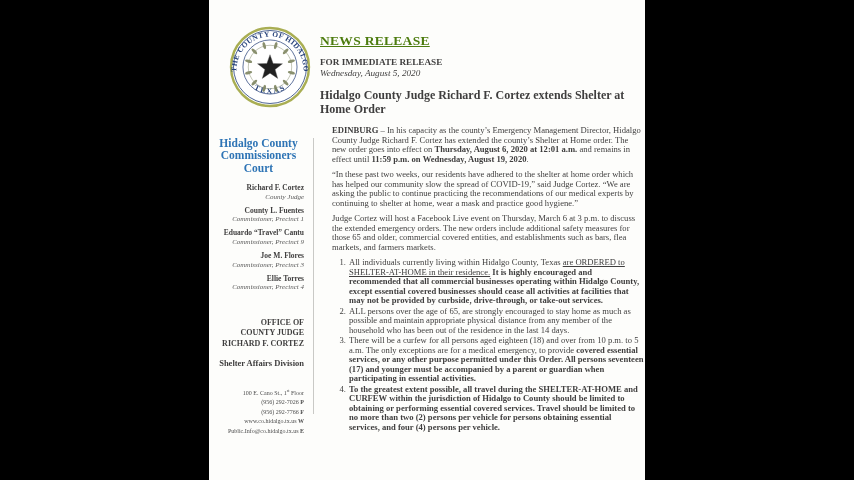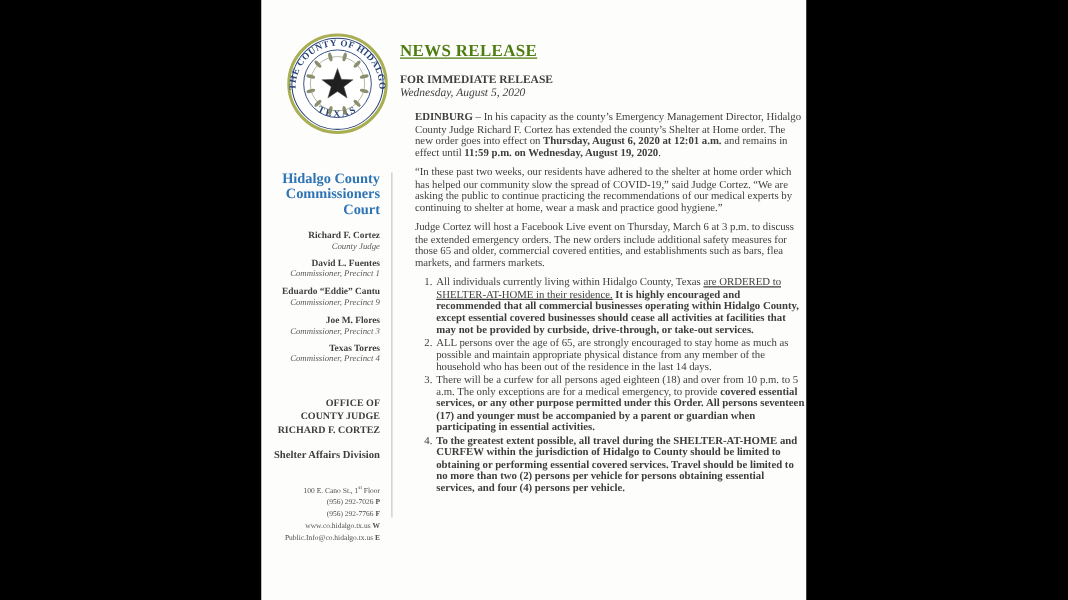--- a/index.html
+++ b/index.html
@@ -11,21 +11,21 @@
     position:absolute;left:209px;top:0;width:436px;height:480px;
     background:#FDFDFB;color:#3F3E3E;
   }
   
   .sidebar{position:absolute;left:0;top:0;width:104px;height:480px;}
   .divider{position:absolute;left:104px;top:138px;width:1px;height:276px;background:#C9C9C6;}
   .seal{position:absolute;left:20px;top:26px;width:82px;height:82px;}
   .seal-arc{font-family:"Liberation Serif",serif;font-weight:bold;font-size:9px;fill:#27427A;letter-spacing:.6px;}
   .seal-arc-bottom{font-size:9.5px;letter-spacing:2px;}
   .side-block{position:absolute;left:4px;right:9px;text-align:right;}
-  .org-title{top:137px;color:#2E74B5;font-weight:bold;font-size:11.5px;line-height:1.08;white-space:pre-line;}
+  .org-title{top:137px;color:#2E74B5;font-weight:bold;font-size:11.5px;line-height:1.08;white-space:pre-line;text-align:center;}
   .officials{top:184px;}
   .official{margin-bottom:6px;}
   .official .name{font-weight:bold;font-size:7.5px;line-height:1.15;}
   .official .title{font-style:italic;font-size:7px;color:#595959;line-height:1.15;}
   .office-block{top:318px;font-weight:bold;font-size:8px;line-height:1.3;white-space:pre-line;}
   .division{top:358px;font-weight:bold;font-size:8.5px;}
   .contact{top:389px;font-size:6px;color:#4d4d4d;line-height:1.58;}
   .contact .b{font-weight:bold;}
   
   .main{position:absolute;left:111px;top:0;width:324px;}
@@ -85,36 +85,36 @@
 Court</div>
 
     <div class="side-block officials">
 
         <div class="official">
           <div class="name">Richard F. Cortez</div>
           <div class="title">County Judge</div>
         </div>
 
         <div class="official">
-          <div class="name">David L. Fuentes</div>
+          <div class="name">County L. Fuentes</div>
           <div class="title">Commissioner, Precinct 1</div>
         </div>
 
         <div class="official">
-          <div class="name">Eduardo “Eddie” Cantu</div>
+          <div class="name">Eduardo “Travel” Cantu</div>
           <div class="title">Commissioner, Precinct 9</div>
         </div>
 
         <div class="official">
           <div class="name">Joe M. Flores</div>
           <div class="title">Commissioner, Precinct 3</div>
         </div>
 
         <div class="official">
-          <div class="name">Texas Torres</div>
+          <div class="name">Ellie Torres</div>
           <div class="title">Commissioner, Precinct 4</div>
         </div>
       </div>
 
     <div class="side-block office-block">OFFICE OF
 COUNTY JUDGE
 RICHARD F. CORTEZ</div>
 
     <div class="side-block division">Shelter Affairs Division</div>
 
@@ -131,20 +131,21 @@
         <div class="contact-line"><span>Public.Info@co.hidalgo.tx.us  </span><span class="b">E</span></div>
       </div>
 
     <div class="divider"></div>
   </div>
 
   <div class="main">
     <span class="news-title">NEWS RELEASE</span>
     <div class="immediate">FOR IMMEDIATE RELEASE</div>
     <div class="dateline">Wednesday, August 5, 2020</div>
+    <div class="headline">Hidalgo County Judge Richard F. Cortez extends Shelter at Home Order</div>
 
     <div class="bodycopy">
       <div>
 
           <p><span class="b">EDINBURG</span><span> – In his capacity as the county’s Emergency Management Director, Hidalgo County Judge Richard F. Cortez has extended the county’s Shelter at Home order. The new order goes into effect on </span><span class="b">Thursday, August 6, 2020 at 12:01 a.m.</span><span> and remains in effect until </span><span class="b">11:59 p.m. on Wednesday, August 19, 2020</span><span>.</span></p>
 
           <p><span>“In these past two weeks, our residents have adhered to the shelter at home order which has helped our community slow the spread of COVID-19,” said Judge Cortez.  “We are asking the public to continue practicing the recommendations of our medical experts by continuing to shelter at home, wear a mask and practice good hygiene.”</span></p>
 
           <p><span>Judge Cortez will host a Facebook Live event on Thursday, March 6 at 3 p.m. to discuss the extended emergency orders. The new orders include additional safety measures for those 65 and older, commercial covered entities, and establishments such as bars, flea markets, and farmers markets.</span></p>
 

